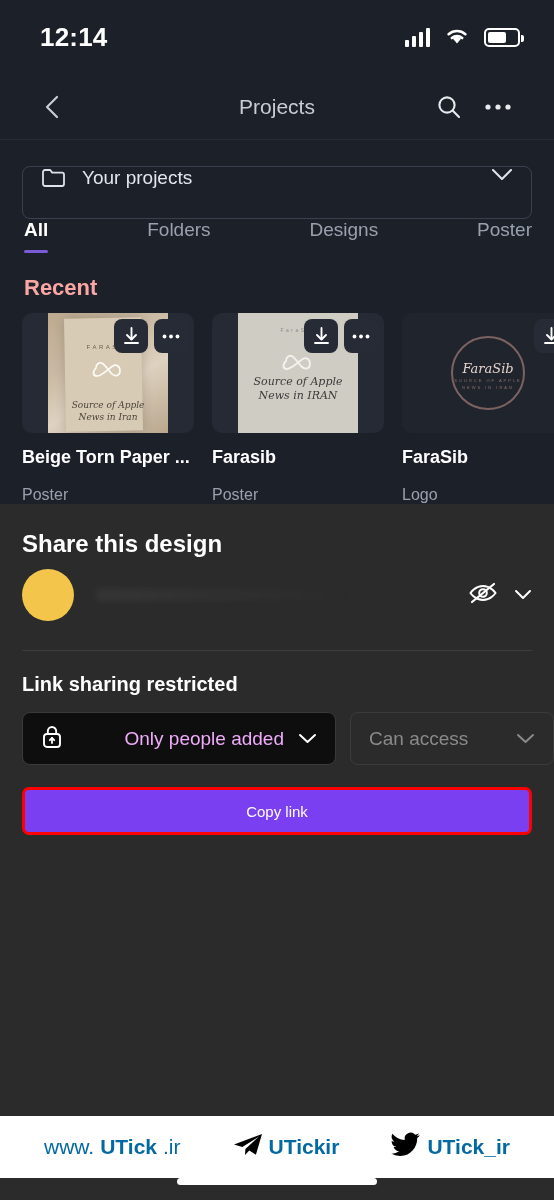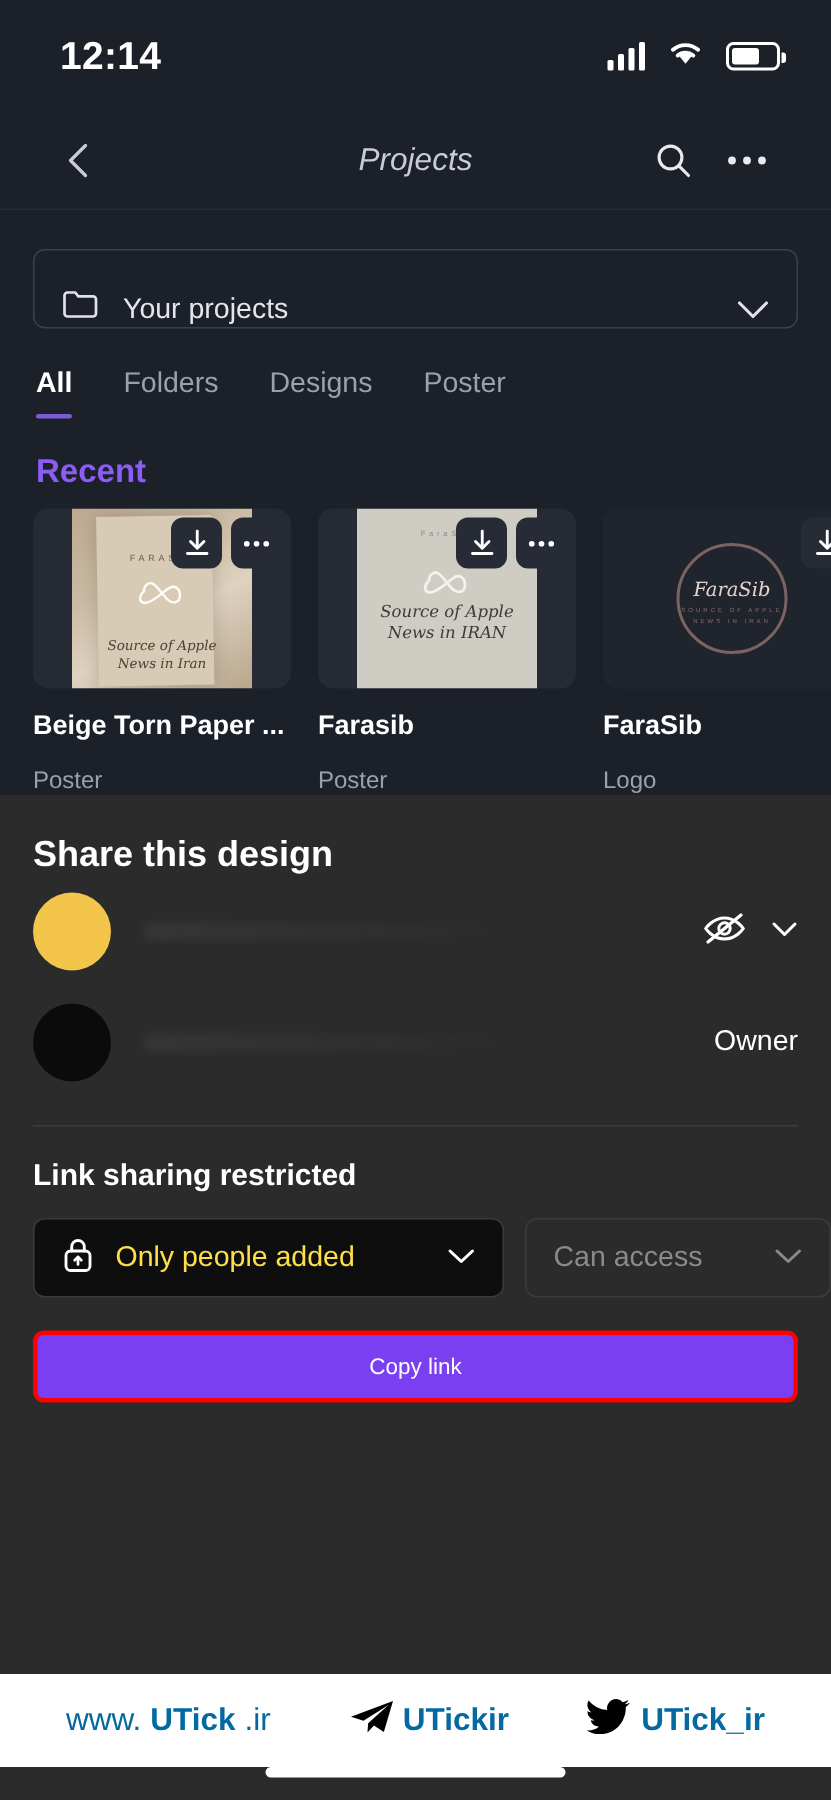--- a/index.html
+++ b/index.html
@@ -38,54 +38,53 @@
   }
   .battery b { display:block; height:100%; width:66%; background:#fff; border-radius:2px; }
 
   
   .navbar {
     height:66px; flex:0 0 66px;
     background:#1c2029;
     display:flex; align-items:center; padding:0 42px;
     border-bottom:1px solid #262b36;
     position:relative;
-    font-style:italic;
   }
   .nav-title {
     position:absolute; left:0; right:0; text-align:center;
     font-size:21px; color:#c9ccd3; pointer-events:none;
   }
   .nav-left { display:flex; align-items:center; }
   .nav-right { margin-left:auto; display:flex; align-items:center; gap:22px; z-index:2; }
   .icon-btn { display:flex; align-items:center; justify-content:center; }
 
   
   .content { background:#1c2029; padding:0 22px; }
   .picker {
     margin-top:26px;
     height:53px;
     border:1px solid #3a4050;
     border-radius:8px;
-    display:flex; align-items:flex-end;
+    display:flex; align-items:flex-start;
     padding:0 18px;
     gap:16px;
   }
   .picker-label { font-size:19px; color:#e3e6ec; flex:1; }
 
   
-  .tabs { display:flex; gap:34px; margin-top:26px; padding-left:2px; }
+  .tabs { display:flex; gap:34px; padding-left:2px;justify-content:space-between; }
   .tab { font-size:19px; color:#9aa0ad; padding-bottom:12px; position:relative; }
   .tab.active { color:#fff; font-weight:bold; }
   .tab.active::after {
     content:""; position:absolute; left:0; right:0; bottom:0;
     height:3px; background:#7c5cd6; border-radius:2px;
   }
 
   
-  .section-title { font-size:22px; font-weight:bold; color:#8b5cf6; margin:22px 0 12px 2px; }
+  .section-title { font-size:22px; font-weight:bold; color:#fca5a5; margin:22px 0 12px 2px; }
   .cards { display:flex; gap:18px; }
   .card { width:172px; flex:0 0 172px; }
   .thumb {
     width:172px; height:120px; border-radius:10px;
     background:#252a35; position:relative; overflow:hidden;
     display:flex; align-items:center; justify-content:center;
   }
   .poster { position:relative; width:120px; height:120px; overflow:hidden; }
   .poster.p1 { background:linear-gradient(150deg,#bda98f 0%,#cbbba4 35%,#ded2c0 60%,#b9a68c 100%); }
   .poster.p2 { background:#cfccc4; }
@@ -155,21 +154,21 @@
   }
   .person-right { display:flex; align-items:center; gap:16px; }
   .role { font-size:19px; color:#fff; }
   .divider { height:1px; background:#3d3d3d; margin:18px 0 0 0; }
   .link-label { font-size:20px; font-weight:bold; color:#fff; margin-top:22px; }
   .link-row { display:flex; gap:14px; margin-top:16px; }
   .sel-primary {
     flex:0 0 314px; height:53px; background:#0e0e0e; border:1px solid #3a3a3a;
     border-radius:8px; display:flex; align-items:center; gap:14px; padding:0 18px;
   }
-  .sel-primary .txt { flex:1; font-size:19px; color:#fde047; }
+  .sel-primary .txt { flex:1; font-size:19px; color:#f0abfc;text-align:right; }
   .sel-secondary {
     flex:1; height:53px; border:1px solid #3c3c3c; border-radius:8px;
     display:flex; align-items:center; gap:14px; padding:0 18px;
     margin-right:-22px;
   }
   .sel-secondary .txt { flex:1; font-size:19px; color:#8a8a8a; }
   .copy-wrap { margin-top:22px; padding:0; }
   .copy-btn {
     height:48px; background:#7b3ff2; border:3px solid #ff0000; border-radius:7px;
     display:flex; align-items:center; justify-content:center;
@@ -368,25 +367,20 @@
             </svg>
         </span>
         <span>
           <svg width="18" height="11" viewBox="0 0 18 11">
               <path d="M2 2l7 7 7-7" stroke="#fff" stroke-width="2" fill="none" stroke-linecap="round" stroke-linejoin="round"></path>
             </svg>
         </span>
       </span>
     </div>
 
-    <div class="person">
-      <span class="avatar" style="background:#0b0b0b"></span>
-      <span class="pname"></span>
-      <span class="role">Owner</span>
-    </div>
 
     <div class="divider"></div>
 
     <div class="link-label">Link sharing restricted</div>
 
     <div class="link-row">
       <div class="sel-primary">
         <span>
           <svg width="22" height="25" viewBox="0 0 22 25">
               <rect x="3" y="10" width="16" height="13" rx="3" stroke="#fff" stroke-width="1.9" fill="none"></rect>

